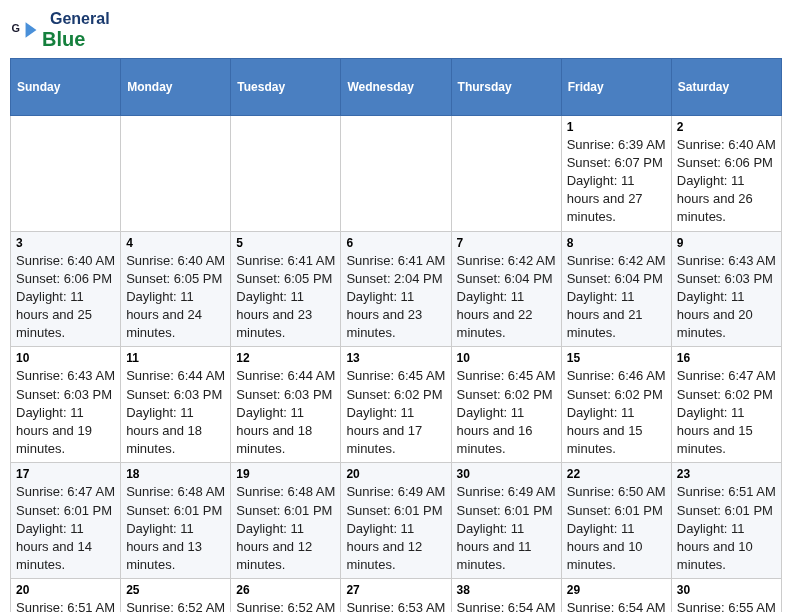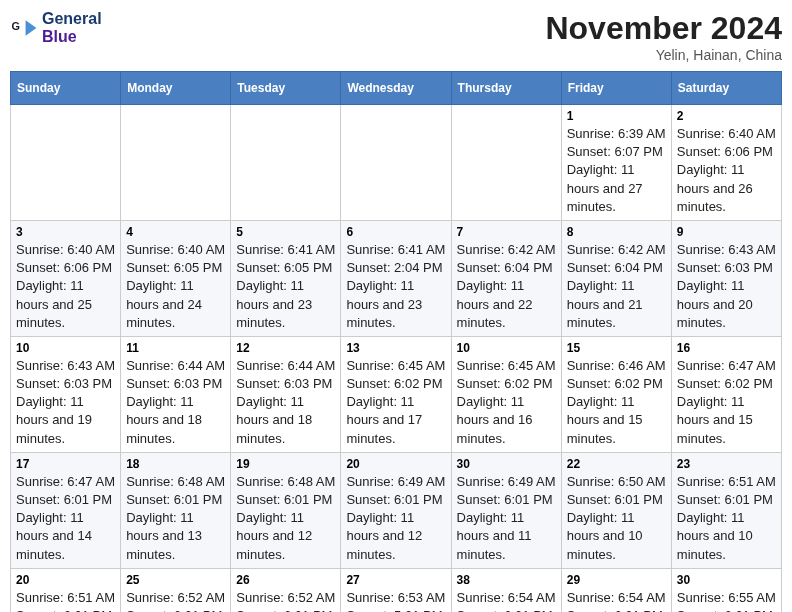--- a/index.html
+++ b/index.html
@@ -39,21 +39,21 @@
     }
     .calendar-table {
       width: 100%;
       border-collapse: collapse;
       font-size: 11px;
     }
     .calendar-table th {
       background: #4a7fc1;
       color: #fff;
       text-align: left;
-      padding: 9px 6px;
+      padding: 21px 6px;
       font-size: 12px;
       font-weight: bold;
       border: 1px solid #3a6aaa;
     }
     .calendar-table td {
       border: 1px solid #ccc;
       vertical-align: top;
       padding: 4px 5px;
       width: 110px;
       min-height: 70px;
@@ -80,27 +80,23 @@
 </head>
 <body>
 
 <div class="header">
   <div class="logo">
     <svg class="logo-icon" viewBox="0 0 36 36">
       <text x="2" y="20" font-size="14" font-weight="bold" fill="#1a1a2e">G</text>
       <polygon points="20,8 34,18 20,28" fill="#4a90d9"></polygon>
     </svg>
     <div>
-      <div style="font-size:16px;font-weight:bold;color:#1a3a6e;line-height:1.1;">General</div>
-      <div style="font-size:16px;font-weight:bold;color:#4c1d95;line-height:1.1;">Blue</div>
+      <div style="font-size:16px;font-weight:bold;color:#1a3a6e;line-height:1.1;margin-left:8px;">General</div>
+      <div style="font-size:20px;font-weight:bold;color:#15803d;line-height:1.1;">Blue</div>
     </div>
-  </div>
-  <div class="title-block">
-    <div class="month-title">November 2024</div>
-    <div class="location">Yelin, Hainan, China</div>
   </div>
 </div>
 
 <table class="calendar-table">
   <thead>
     <tr id="header-row">
         <th>Sunday</th>
         <th>Monday</th>
         <th>Tuesday</th>
         <th>Wednesday</th>

